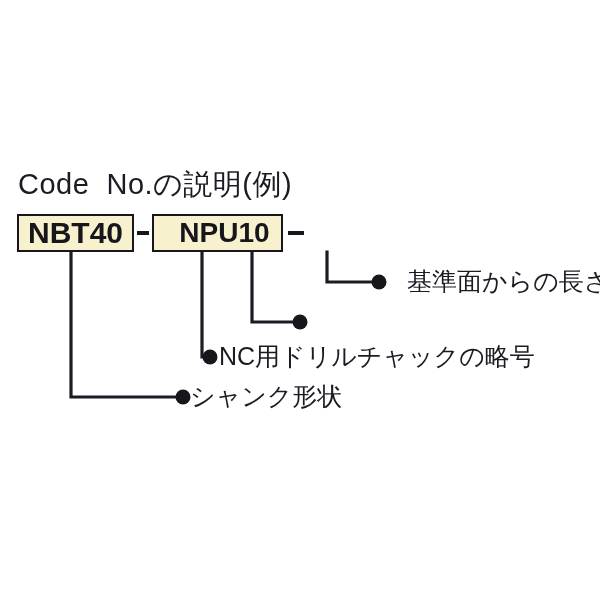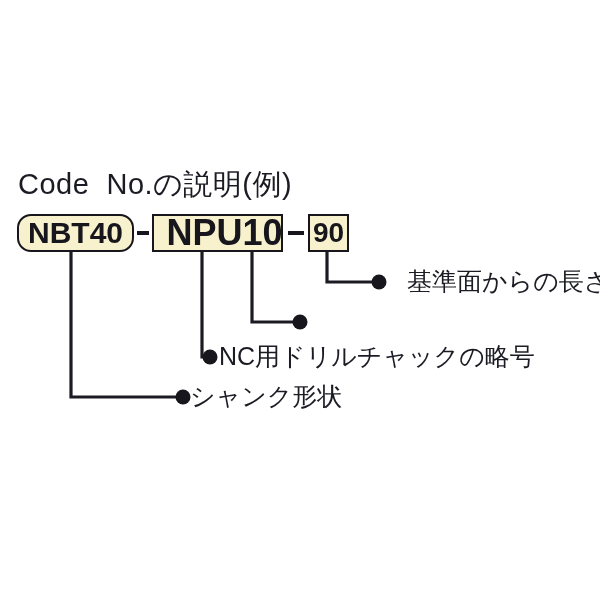--- a/index.html
+++ b/index.html
@@ -38,22 +38,22 @@
     box-sizing: border-box;
     background: #f8f1cd;
     border: 2.5px solid #16161c;
     display: flex;
     align-items: center;
     justify-content: center;
     color: #16161c;
     font-weight: bold;
     letter-spacing: 0px;
   }
-  #box-shank   { left: 17px;  top: 214px; width: 117px; height: 38px; font-size: 30px; border-radius: 14px; }
-  #box-chuck   { left: 152px; top: 214px; width: 131px; height: 38px; font-size: 36px; padding-left: 14px; }
+  #box-shank   { left: 17px;  top: 214px; width: 117px; height: 38px; font-size: 30px; }
+  #box-chuck   { left: 152px; top: 214px; width: 131px; height: 38px; font-size: 28px; padding-left: 14px; }
   #box-length  { left: 308px; top: 214px; width: 41px;  height: 38px; font-size: 28px; }
 
   
   .hyphen {
     position: absolute;
     height: 4px;
     background: #16161c;
     top: 231px;
   }
   #hyphen-1 { left: 137px; width: 12px; }
@@ -91,21 +91,20 @@
   <div id="title">Code  No.の説明(例)</div>
 
   <div class="code-box" id="box-shank">NBT40</div>
 
   <div class="hyphen" id="hyphen-1"></div>
 
   <div class="code-box" id="box-chuck">NPU10</div>
 
   <div class="hyphen" id="hyphen-2"></div>
 
-  <div class="code-box" id="box-length">90</div>
 
   <svg id="leaders" viewBox="0 0 600 600">
     <g fill="none" stroke="#1b1b24" stroke-width="3.2" stroke-linecap="square">
 
       <path d="M 327,252 L 327,282 L 372,282"></path>
 
       <path d="M 252,252 L 252,322 L 293,322"></path>
 
       <path d="M 202,252 L 202,357 L 203,357"></path>
 

